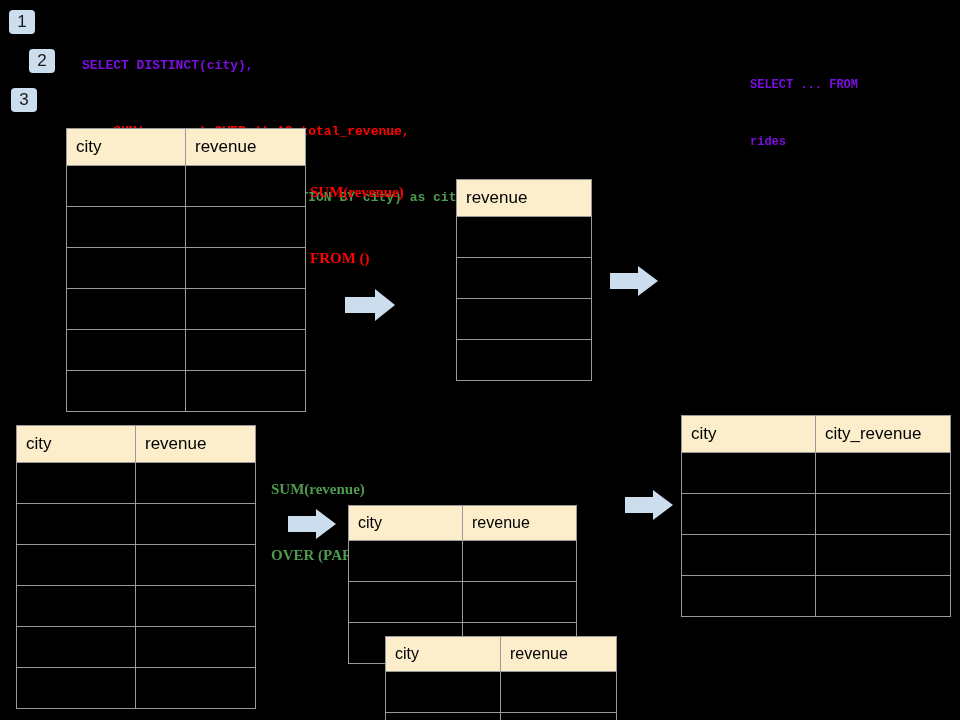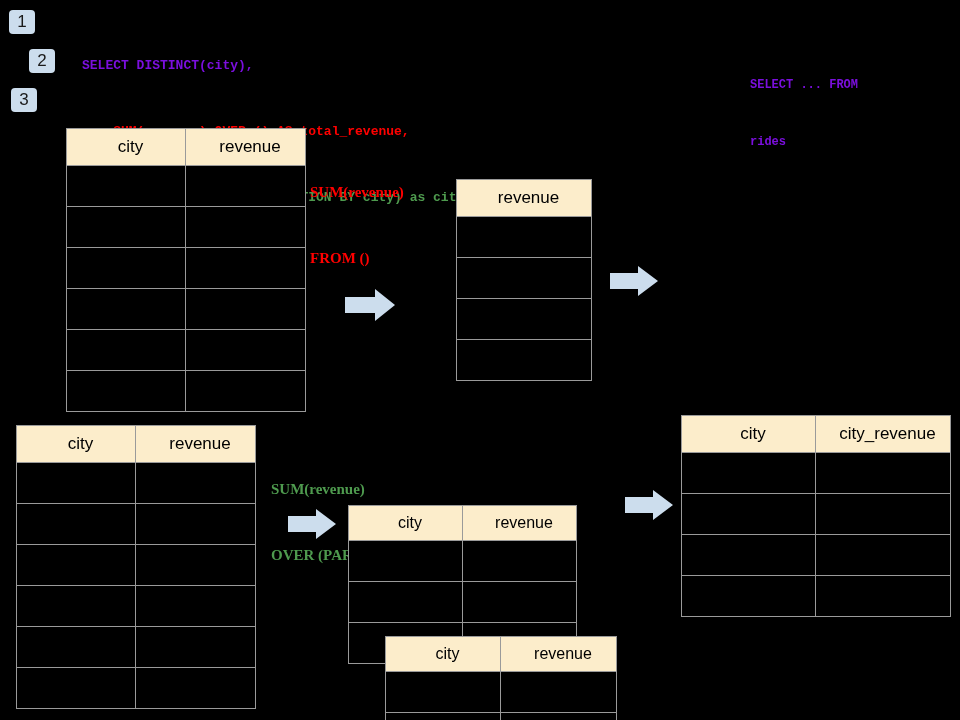--- a/index.html
+++ b/index.html
@@ -78,21 +78,21 @@
     border: 1px solid #9a9a9a;
     padding: 0;
     margin: 0;
   }
   .tbl th {
     background: #FCEDCB;
     color: #000000;
     font-family: "Liberation Sans", sans-serif;
     font-weight: normal;
     font-size: 17px;
-    text-align: center;
+    text-align: left;
     padding-left: 9px;
     height: 36px;
     white-space: nowrap;
     overflow: hidden;
   }
   .tbl td {
     background: #000000;
     height: 40px;
   }
   .tbl.small th { font-size: 16px; height: 34px; }

